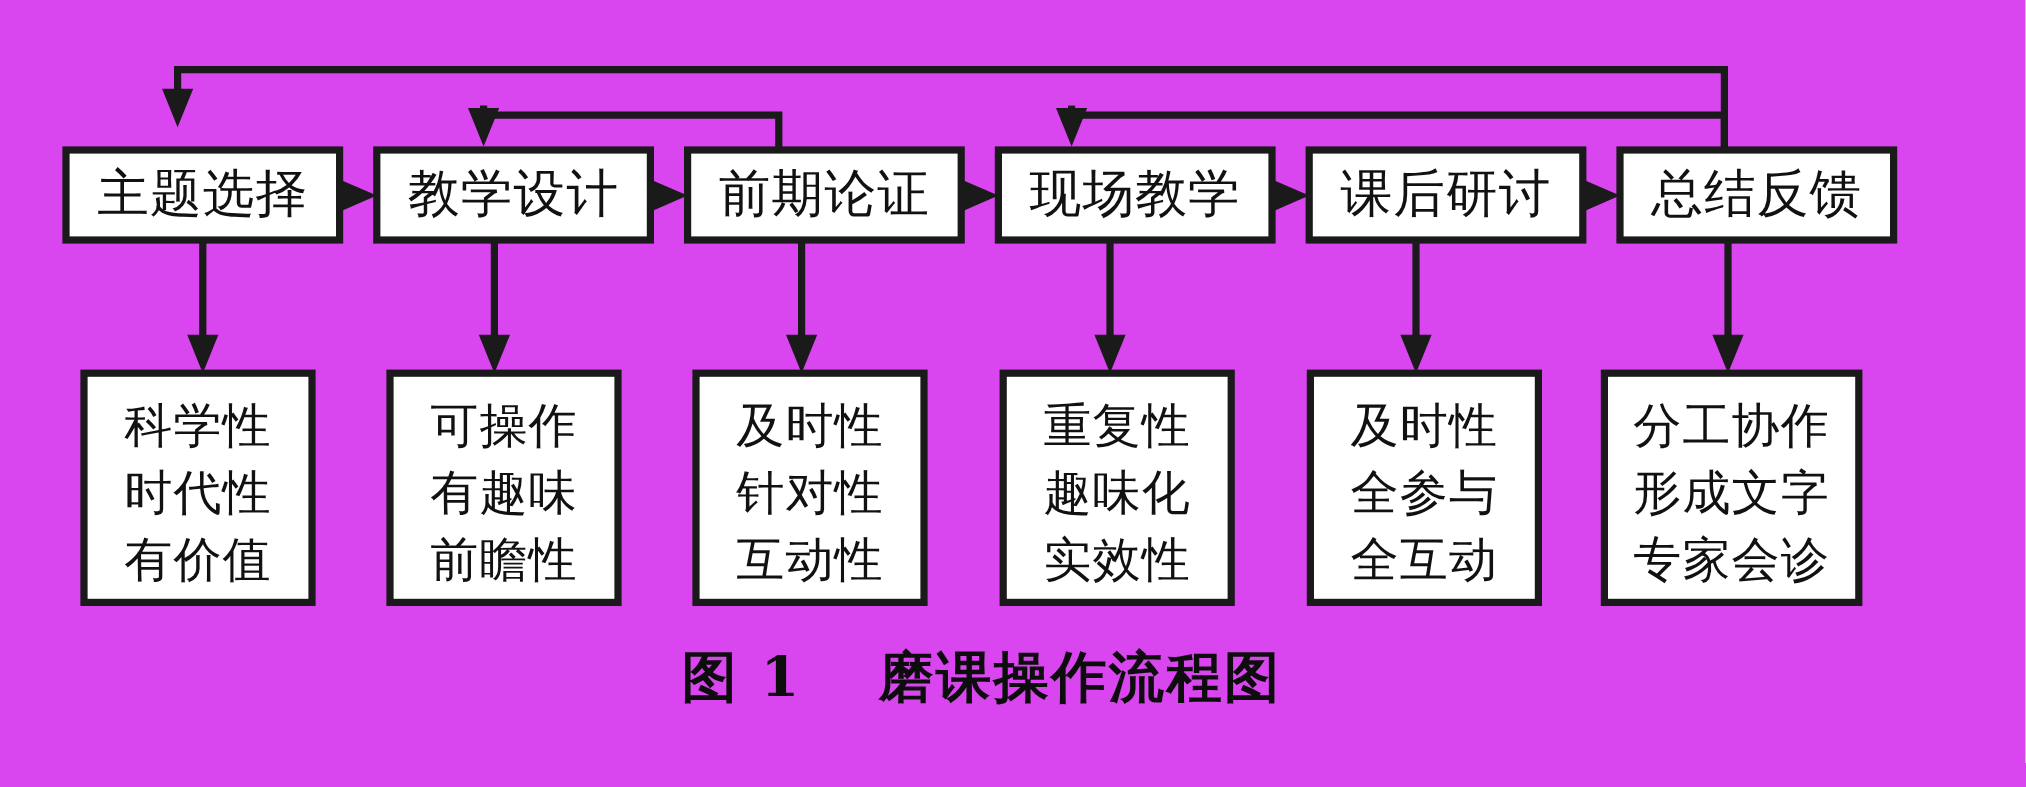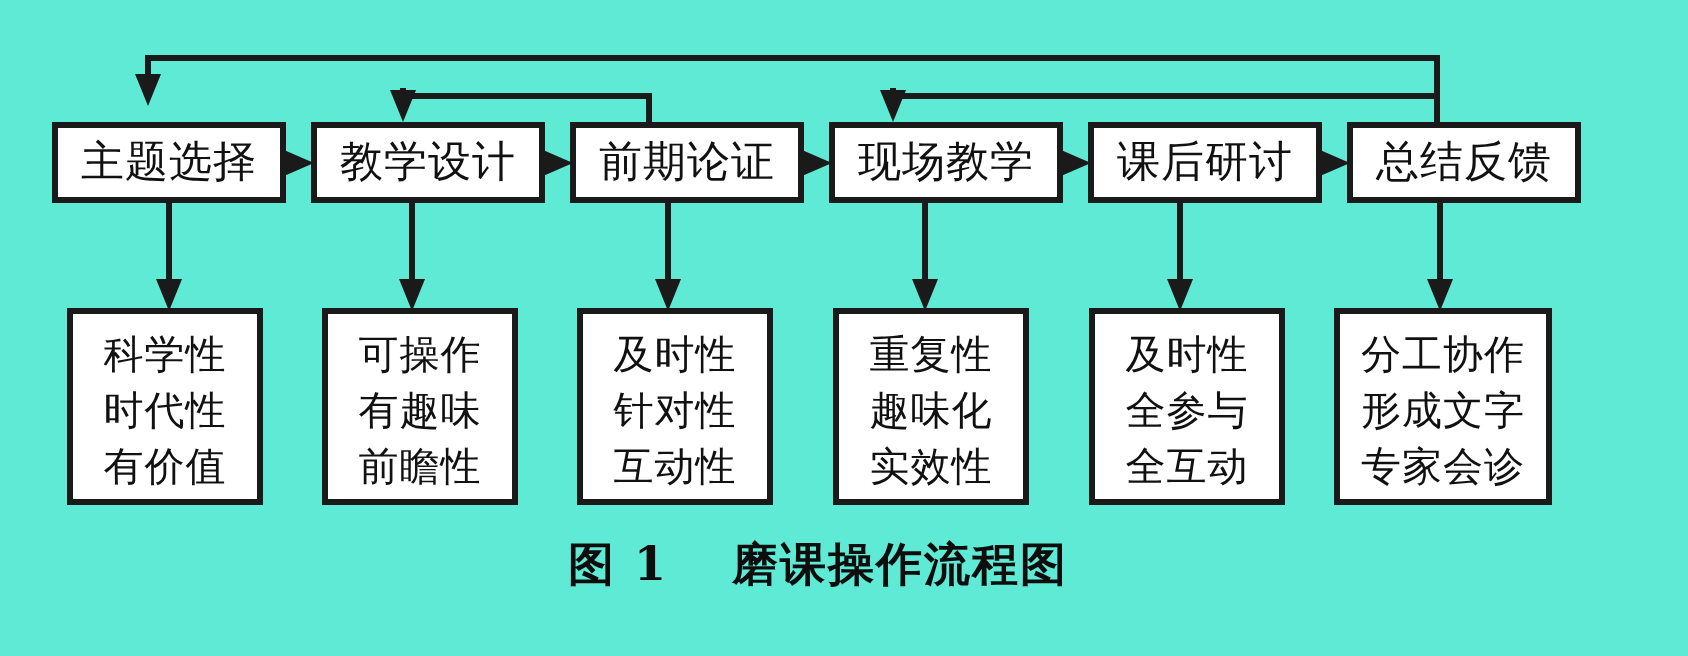--- a/index.html
+++ b/index.html
@@ -10,21 +10,21 @@
   body {
     width: 1688px;
     height: 656px;
     font-family: "DejaVu Sans", "Liberation Sans", sans-serif;
     overflow: hidden;
   }
   #figure-root {
     position: relative;
     width: 1688px;
     height: 656px;
-    background: #5eead4;
+    background: #d946ef;
   }
   svg#flow-svg {
     position: absolute;
     left: 0;
     top: 0;
     width: 1688px;
     height: 656px;
     display: block;
   }
   .box-rect {

